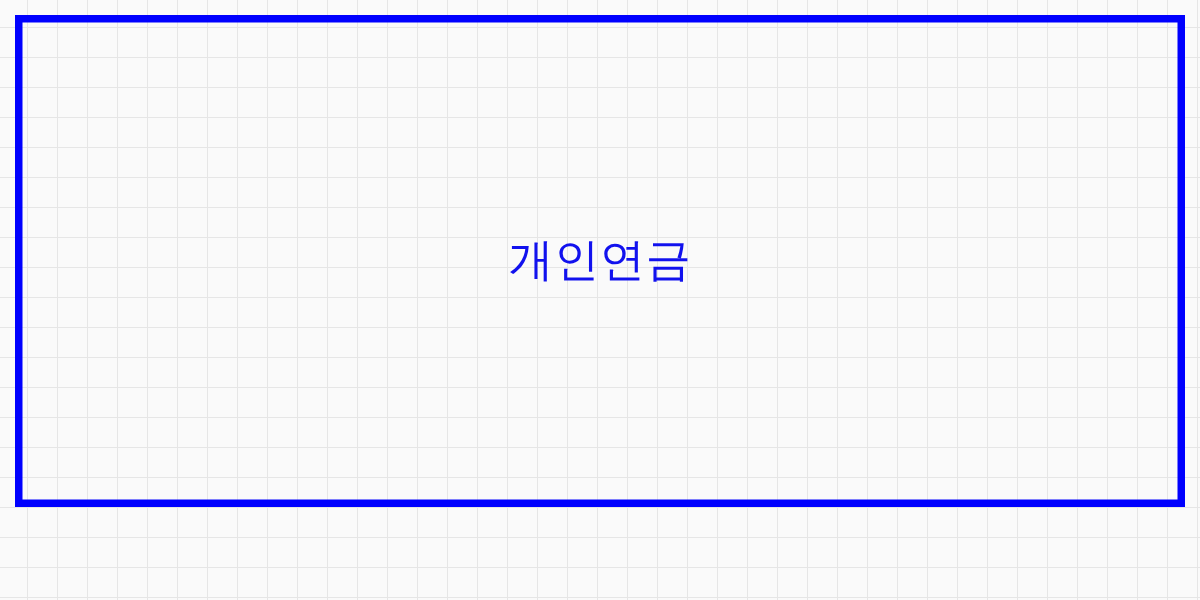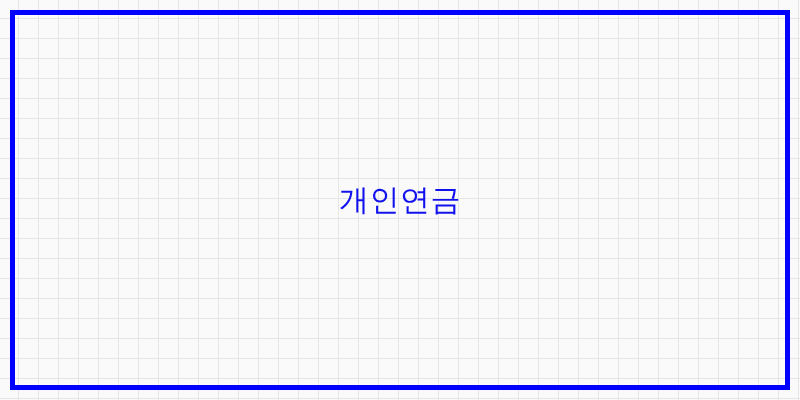--- a/index.html
+++ b/index.html
@@ -55,21 +55,21 @@
     mask-composite: intersect;
     pointer-events: none;
   }
 
   
   #placeholder-frame {
     position: absolute;
     left: 10px;
     top: 10px;
     width: 780px;
-    height: 380px;
+    height: 328px;
     box-sizing: border-box;
     border: 5px solid #0000ff;
     display: flex;
     align-items: center;
     justify-content: center;
   }
 
   #placeholder-label {
     font-size: 30px;
     line-height: 1;

